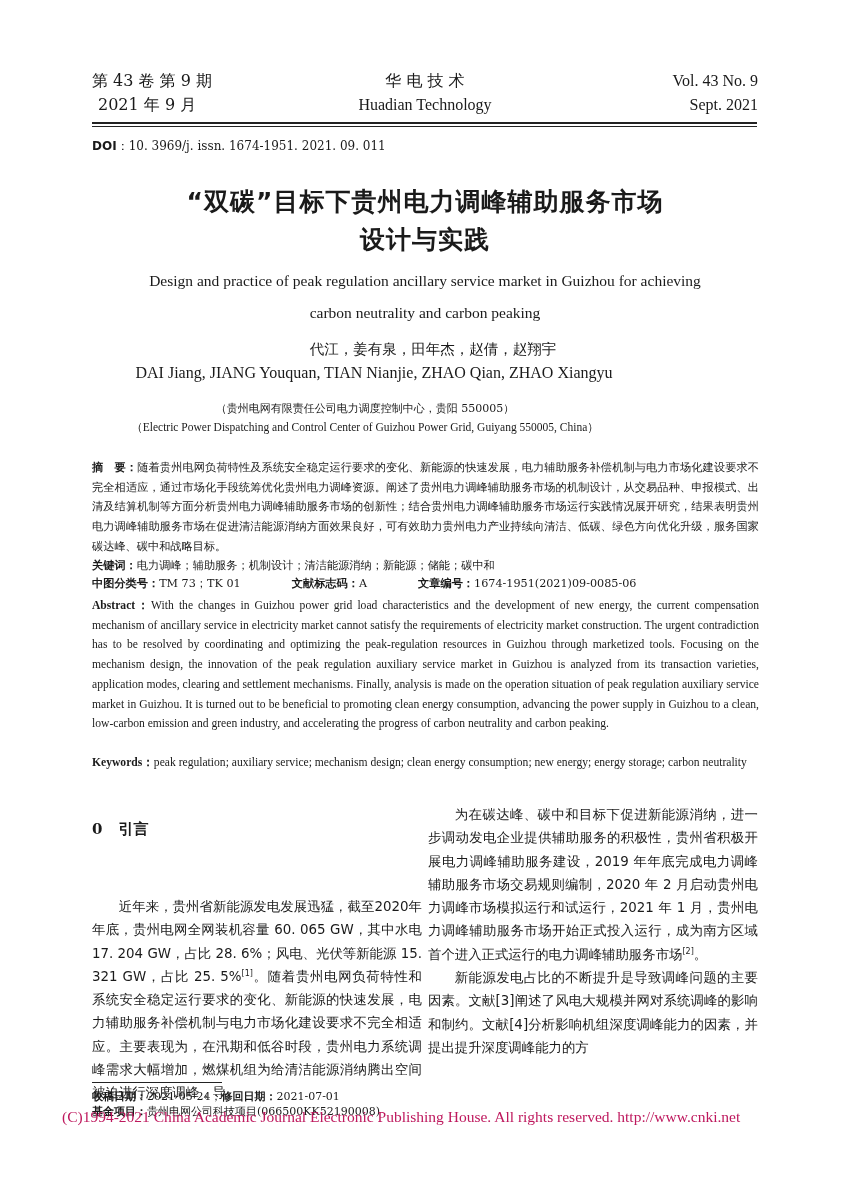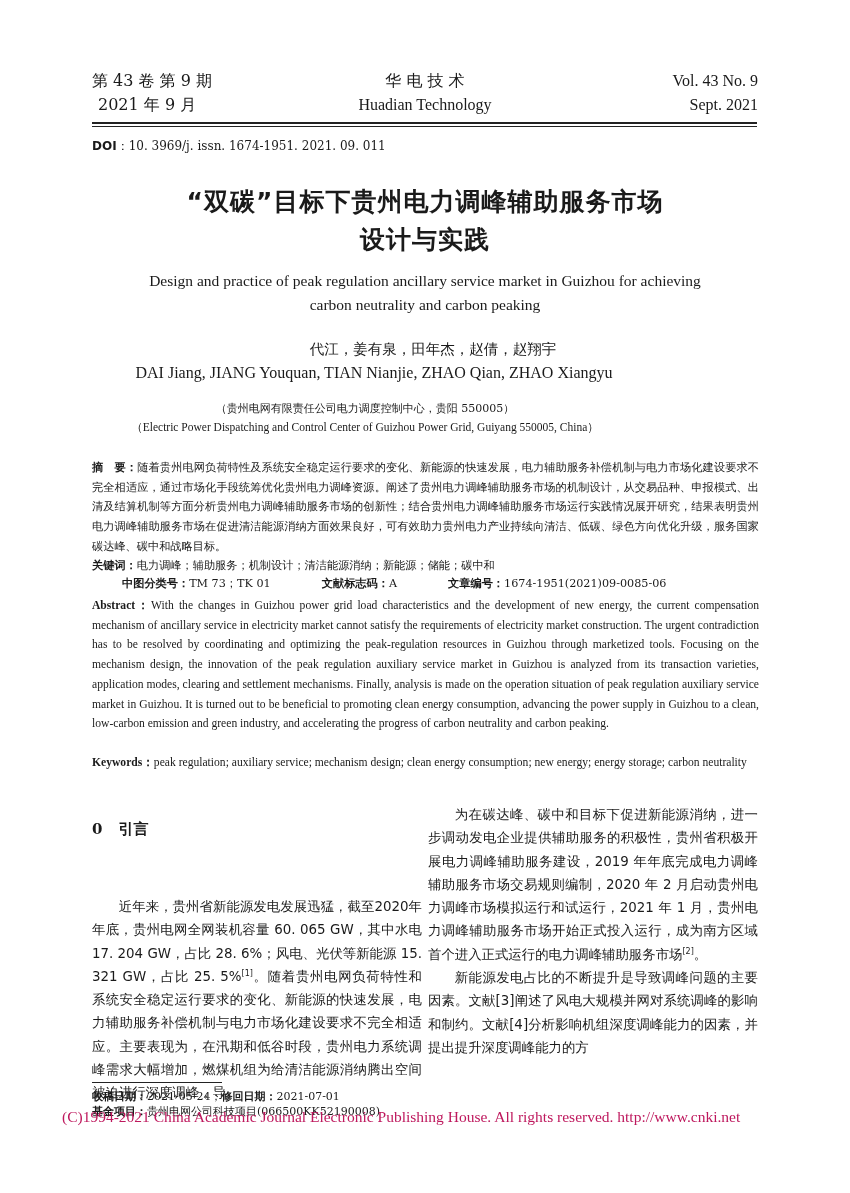--- a/index.html
+++ b/index.html
@@ -14,21 +14,21 @@
     .doi b { font-family: "DejaVu Sans", sans-serif; font-weight: bold; }
     .title-cn { left: 0; width: 850px; text-align: center; font-family: "DejaVu Sans", sans-serif; font-weight: bold; font-size: 25px; letter-spacing: 1px; }
     .title-en { left: 0; width: 850px; text-align: center; font-family: "Liberation Serif", serif; font-size: 15.5px; line-height: 23px; }
     .authors-cn { left: 0; width: 850px; text-align: center; font-size: 14.5px; }
     .authors-en { left: 0; width: 748px; text-align: center; font-family: "Liberation Serif", serif; font-size: 16px; }
     .aff { left: 0; width: 730px; text-align: center; font-size: 11px; }
     .abs-block { left: 92px; width: 667px; font-size: 11.2px; line-height: 19.7px; text-align: justify; }
     .abs-block .lbl { font-family: "DejaVu Sans", sans-serif; font-weight: bold; }
     .en-block { left: 92px; width: 667px; font-family: "Liberation Serif", serif; font-size: 11.6px; line-height: 19.7px; text-align: justify; }
     .en-block .lbl { font-weight: bold; }
-    .cls-row { left: 92px; top: 576px; font-size: 11.2px; white-space: nowrap; margin-left: 30px; }
+    .cls-row { left: 92px; top: 576px; font-size: 11.2px; white-space: nowrap; }
     .cls-row .lbl { font-family: "DejaVu Sans", sans-serif; font-weight: bold; }
     .sec-head { left: 92px; top: 820px; font-size: 15px; font-family: "DejaVu Sans", sans-serif; font-weight: bold; }
     .col { width: 330px; font-size: 13.4px; line-height: 23.3px; text-align: justify; font-family: "DejaVu Sans", sans-serif; }
     .col p { margin: 0; }
     .indent { text-indent: 2em; }
     sup { font-size: 8px; line-height: 0; }
     .foot-rule { left: 92px; top: 1082px; width: 130px; height: 1px; background: #222; }
     .foot { left: 92px; font-size: 11px; white-space: nowrap; }
     .foot .lbl { font-family: "DejaVu Sans", sans-serif; font-weight: bold; }
     .copyright { left: 62px; top: 1108px; font-family: "Liberation Serif", serif; font-size: 15.5px; color: #be185d; white-space: nowrap; }
@@ -45,21 +45,21 @@
 <div class="rule" style="top:122px; height:2px;"></div>
 <div class="rule" style="top:126px; height:1px;"></div>
 
 <div class="abs doi">
   <b>DOI</b><span>：</span><span>10. 3969/j. issn. 1674-1951. 2021. 09. 011</span>
 </div>
 
 <div class="abs title-cn" style="top:185px;">“双碳”目标下贵州电力调峰辅助服务市场</div>
 <div class="abs title-cn" style="top:223px;">设计与实践</div>
 <div class="abs title-en" style="top:269px;">Design and practice of peak regulation ancillary service market in Guizhou for achieving</div>
-<div class="abs title-en" style="top:293px;">carbon neutrality and carbon peaking</div>
+<div class="abs title-en" style="top:301px;">carbon neutrality and carbon peaking</div>
 
 <div class="abs authors-cn" style="top:340px;padding-left:8px;">代江，姜有泉，田年杰，赵倩，赵翔宇</div>
 <div class="abs authors-en" style="top:364px;">DAI Jiang, JIANG Youquan, TIAN Nianjie, ZHAO Qian, ZHAO Xiangyu</div>
 
 <div class="abs aff" style="top:401px;">（贵州电网有限责任公司电力调度控制中心，贵阳 550005）</div>
 <div class="abs aff" style="top:420px; font-family:'Liberation Serif',serif; font-size:11.5px;">（Electric Power Dispatching and Control Center of Guizhou Power Grid, Guiyang 550005, China）</div>
 
 <div class="abs abs-block" style="top:458px;">
   <span class="lbl">摘　要：</span><span>随着贵州电网负荷特性及系统安全稳定运行要求的变化、新能源的快速发展，电力辅助服务补偿机制与电力市场化建设要求不完全相适应，通过市场化手段统筹优化贵州电力调峰资源。阐述了贵州电力调峰辅助服务市场的机制设计，从交易品种、申报模式、出清及结算机制等方面分析贵州电力调峰辅助服务市场的创新性；结合贵州电力调峰辅助服务市场运行实践情况展开研究，结果表明贵州电力调峰辅助服务市场在促进清洁能源消纳方面效果良好，可有效助力贵州电力产业持续向清洁、低碳、绿色方向优化升级，服务国家碳达峰、碳中和战略目标。</span>
 </div>

